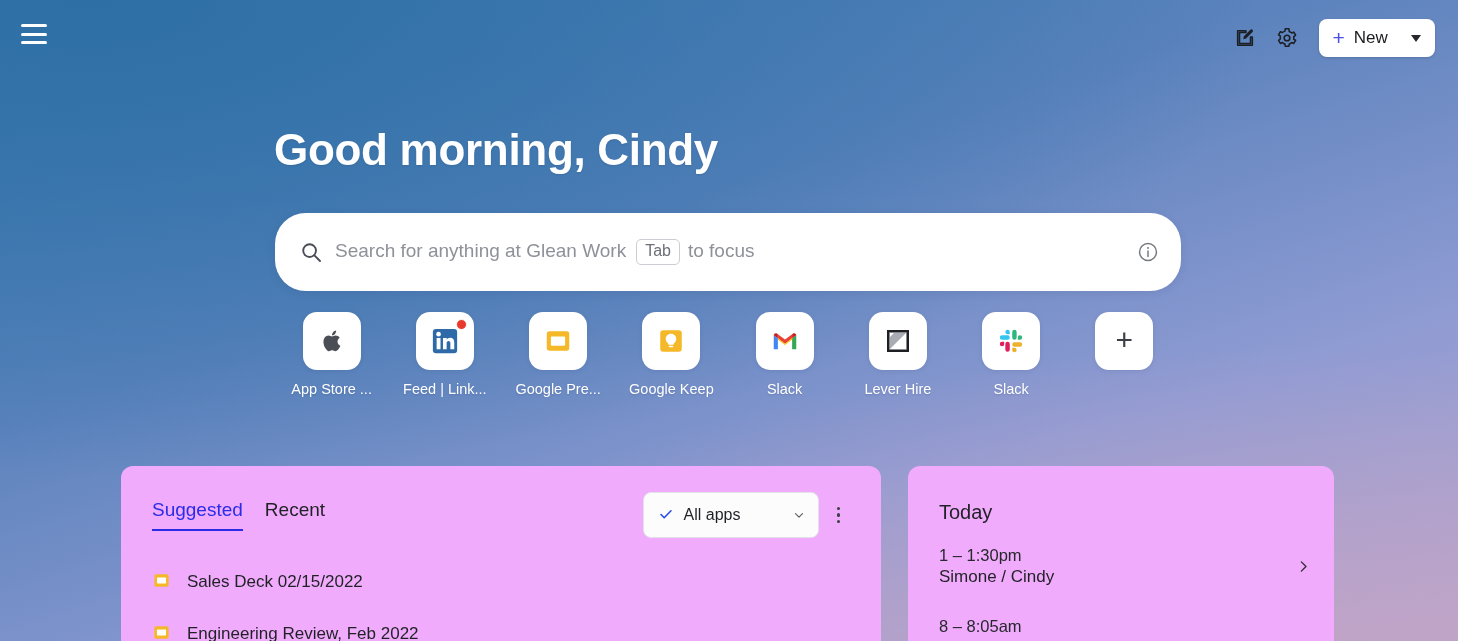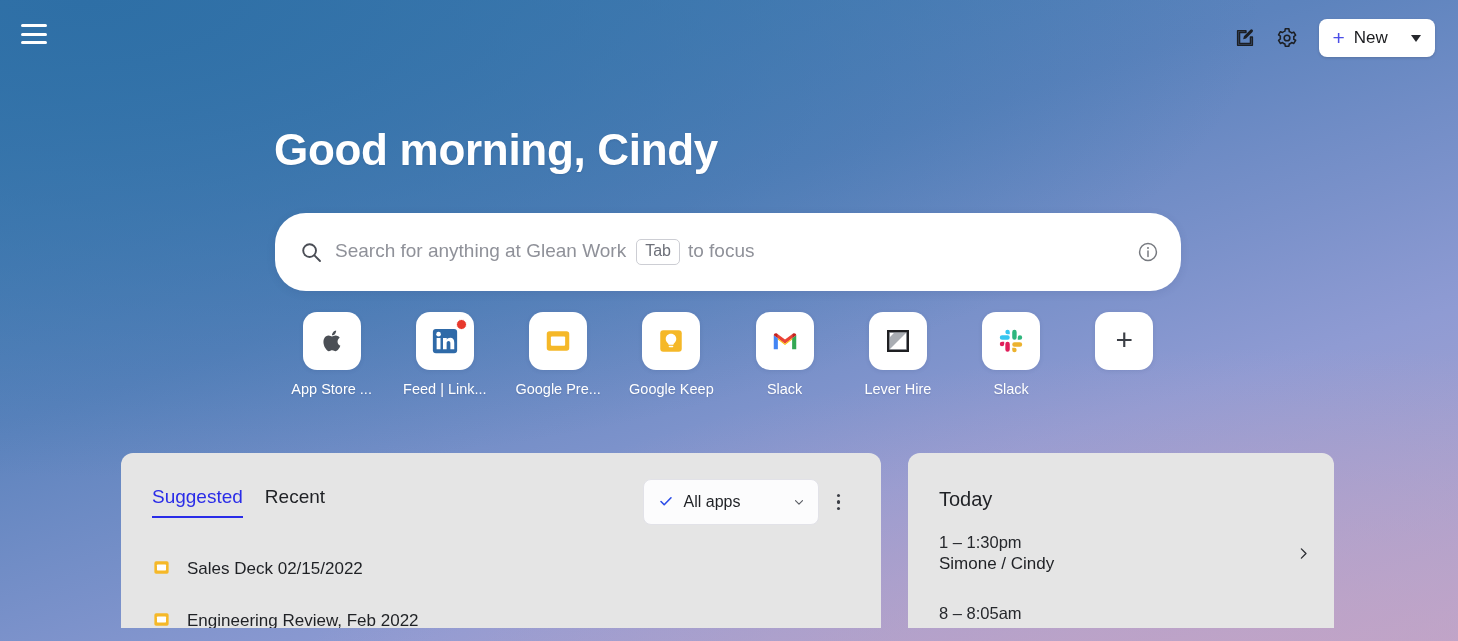--- a/index.html
+++ b/index.html
@@ -93,21 +93,21 @@
   }
   .app-label {
     margin-top: 11px; font-size: 14.5px; color: #ffffff;
     max-width: 112px; white-space: nowrap; overflow: hidden;
     text-shadow: 0 1px 2px rgba(40,60,100,.22);
   }
   .add-plus { font-size: 30px; color: #3b3e45; font-weight: 300; line-height: 1; margin-top: -3px; }
 
   
   .card {
-    position: absolute; bottom: 13px; background: #e5e5e5;
+    position: absolute; bottom: 0; background: #f0abfc;
     border-radius: 12px 12px 0 0; overflow: hidden;
   }
   #card-suggested { left: 121px; width: 760px; height: 175px; }
   #card-today     { left: 908px; width: 426px; height: 175px; }
 
   .card-head {
     display: flex; align-items: center; padding: 26px 36px 0 31px;
   }
   .tabs { display: flex; gap: 22px; }
   .tab {

